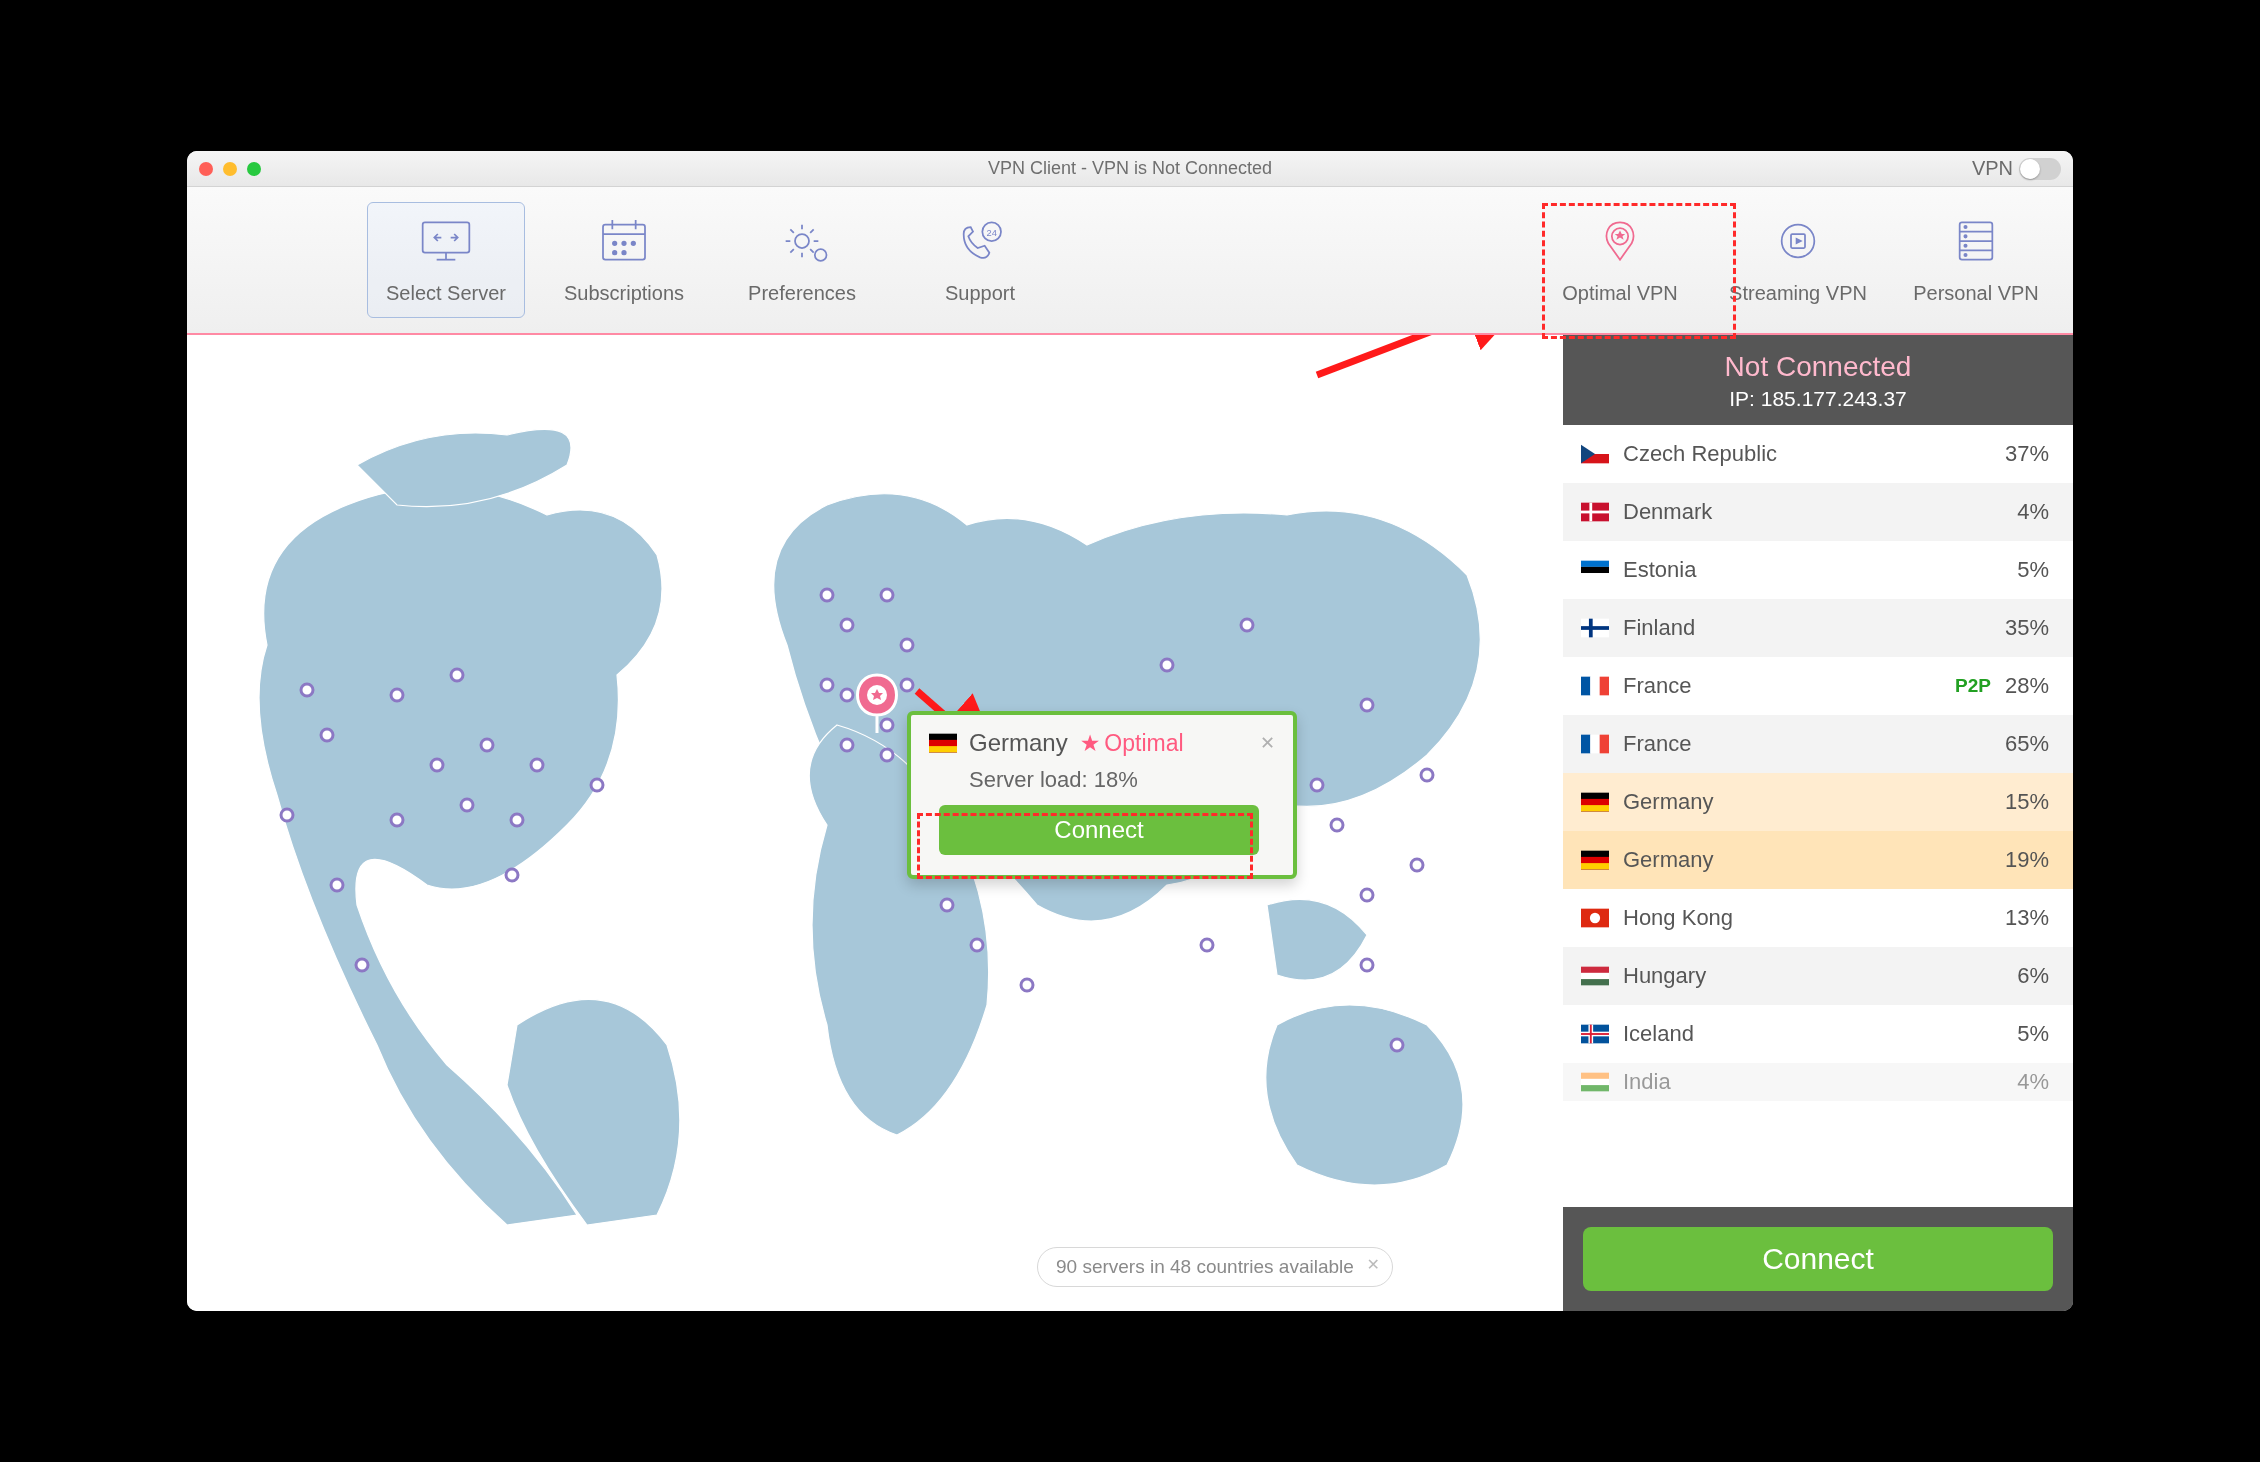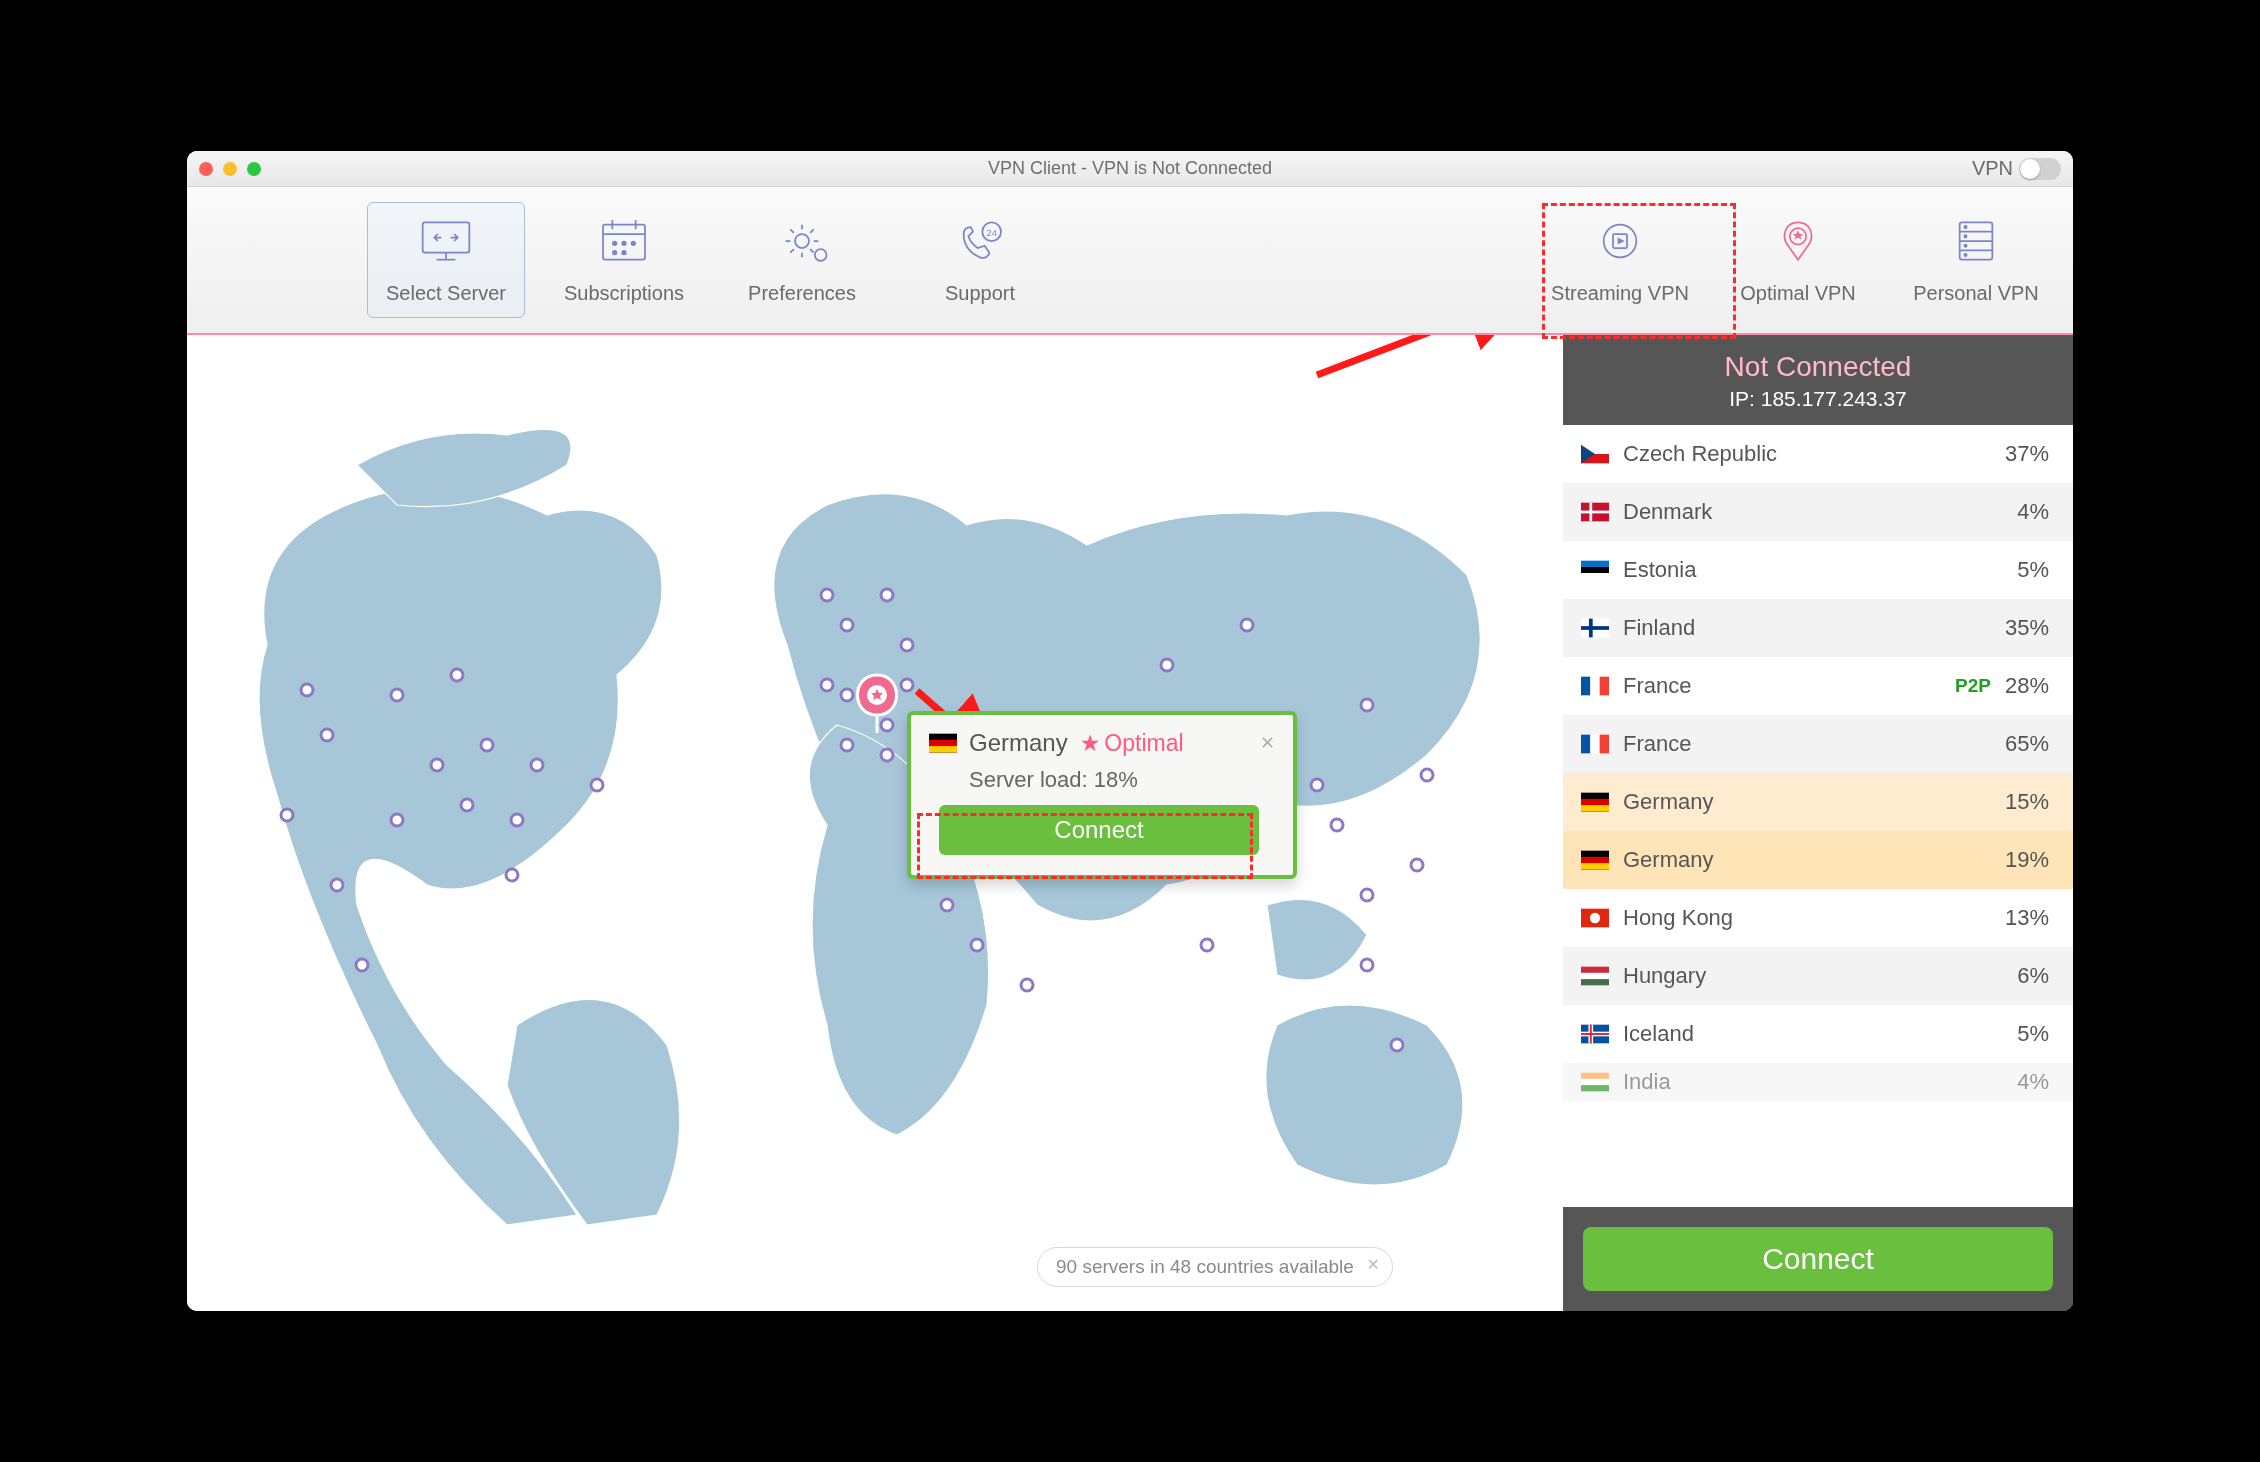--- a/index.html
+++ b/index.html
@@ -164,35 +164,35 @@
           <div class="tool-item">
             <span><svg viewBox="0 0 48 40">
                 <path d="M16 8 q-6 0 -6 6 q0 14 14 20 q6 2 8 -4 l-4 -6 -6 2 q-6 -4 -8 -10 l4 -4 z"></path>
                 <circle cx="34" cy="12" r="8"></circle>
                 <text x="34" y="16" font-size="8" text-anchor="middle" fill="#7a86c8" stroke="none">24</text>
               </svg></span>
             <span>Support</span>
           </div>
         </div>
       <div class="tool-right" id="tool-right">
+          <div class="tool-item pink-stroke">
+            <span><svg viewBox="0 0 48 40">
+                <path d="M24 4 C14 4 10 14 14 22 L24 36 L34 22 C38 14 34 4 24 4 Z"></path>
+                <circle cx="24" cy="16" r="7"></circle>
+                <path d="M24 11 l1.5 3 3 0 -2.4 2 1 3 -3.1 -2 -3.1 2 1 -3 -2.4 -2 3 0 z" fill="#f06a90" stroke="none"></path>
+              </svg></span>
+            <span>Optimal VPN</span>
+          </div>
           <div class="tool-item">
             <span><svg viewBox="0 0 48 40">
                 <circle cx="24" cy="20" r="14"></circle>
                 <rect x="18" y="14" width="12" height="12" rx="1"></rect>
                 <path d="M22 17 l6 3 -6 3 z" fill="#7a86c8" stroke="none"></path>
               </svg></span>
             <span>Streaming VPN</span>
-          </div>
-          <div class="tool-item pink-stroke">
-            <span><svg viewBox="0 0 48 40">
-                <path d="M24 4 C14 4 10 14 14 22 L24 36 L34 22 C38 14 34 4 24 4 Z"></path>
-                <circle cx="24" cy="16" r="7"></circle>
-                <path d="M24 11 l1.5 3 3 0 -2.4 2 1 3 -3.1 -2 -3.1 2 1 -3 -2.4 -2 3 0 z" fill="#f06a90" stroke="none"></path>
-              </svg></span>
-            <span>Optimal VPN</span>
           </div>
           <div class="tool-item">
             <span><svg viewBox="0 0 48 40">
                 <rect x="10" y="4" width="28" height="32" rx="2"></rect>
                 <line x1="10" y1="12" x2="38" y2="12"></line>
                 <line x1="10" y1="20" x2="38" y2="20"></line>
                 <line x1="10" y1="28" x2="38" y2="28"></line>
                 <circle cx="15" cy="8" r="1" fill="#7a86c8"></circle>
                 <circle cx="15" cy="16" r="1" fill="#7a86c8"></circle>
                 <circle cx="15" cy="24" r="1" fill="#7a86c8"></circle>

